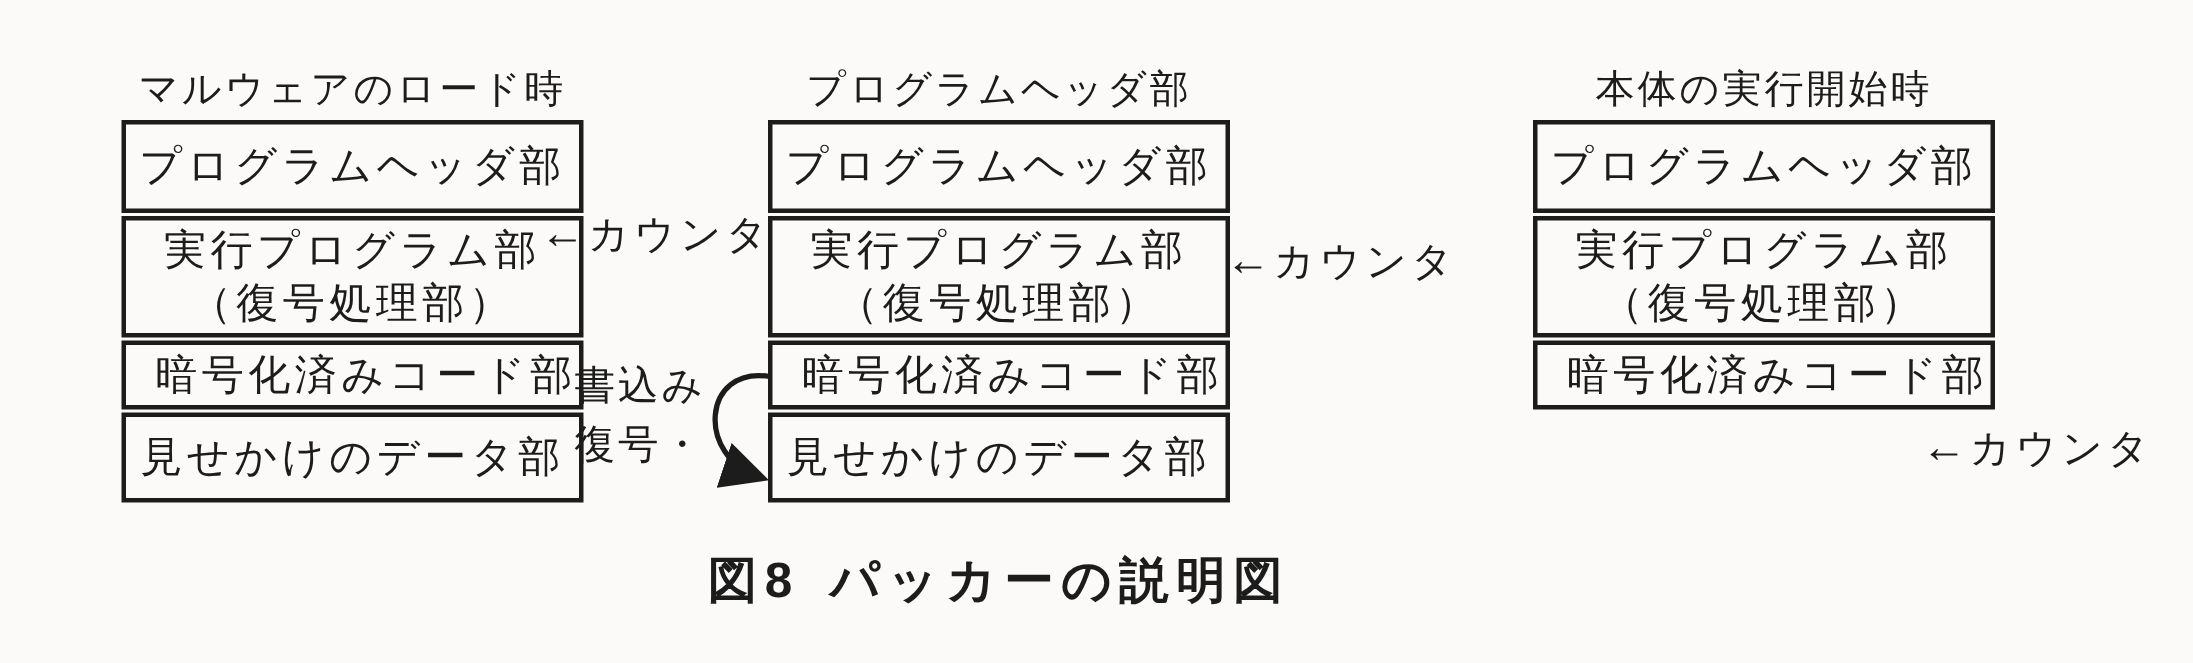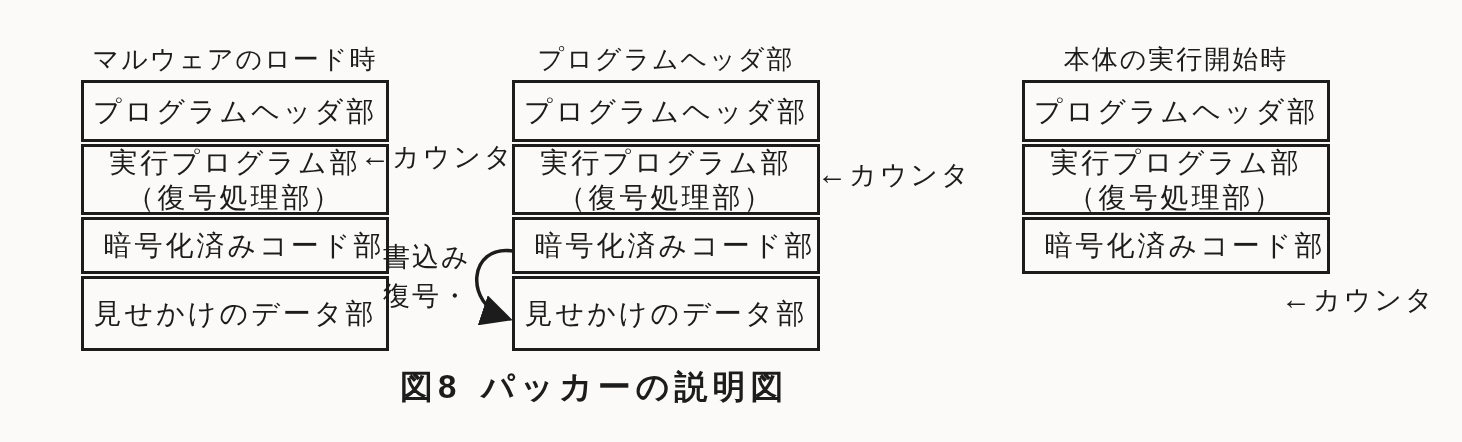--- a/index.html
+++ b/index.html
@@ -14,34 +14,34 @@
     font-size:26px; letter-spacing:2px; text-align:center;
     height:36px; line-height:32px; white-space:nowrap;
   }
   .cell {
     border:3px solid #1c1c1c; background:#fbfaf8;
     display:flex; flex-direction:column; justify-content:center; align-items:center;
     font-size:28px; letter-spacing:3px; margin-bottom:2px;
     text-align:center; white-space:nowrap;
   }
   .cell .line { display:block; line-height:35px; }
-  .h1 { height:62px; } .h2 { height:71px; } .h3 { height:57px;padding-left:18px; } .h4 { height:75px; }
+  .h1 { height:62px; } .h2 { height:81px; } .h3 { height:46px;padding-left:18px; } .h4 { height:60px; }
   .counter {
     position:absolute; font-size:27px; letter-spacing:3px;
     white-space:nowrap; line-height:32px;
   }
   .counter .arr { font-size:30px; letter-spacing:0; margin-right:2px; }
   .c1 { left:360px; top:140px; }
   .c2 { left:817px; top:158px; }
   .c3 { left:1281px; top:283px; }
   .dw-label { position:absolute; left:383px; top:238px; font-size:27px; letter-spacing:2px; line-height:39px; }
   .dw-label .line { display:block; white-space:nowrap; }
   .dw-arrow { position:absolute; left:462px; top:242px; }
   .caption {
-    position:absolute; left:400px; top:365px; width:532px; text-align:left;
+    position:absolute; left:400px; top:365px; width:532px; text-align:center;
     font-family:"Liberation Sans","DejaVu Sans",sans-serif; font-weight:bold;
     font-size:33px; letter-spacing:5px; white-space:nowrap;
   }
   .caption .cap-text { margin-left:20px; }
 </style>
 </head>
 <body>
 
 <div class="page">
 

